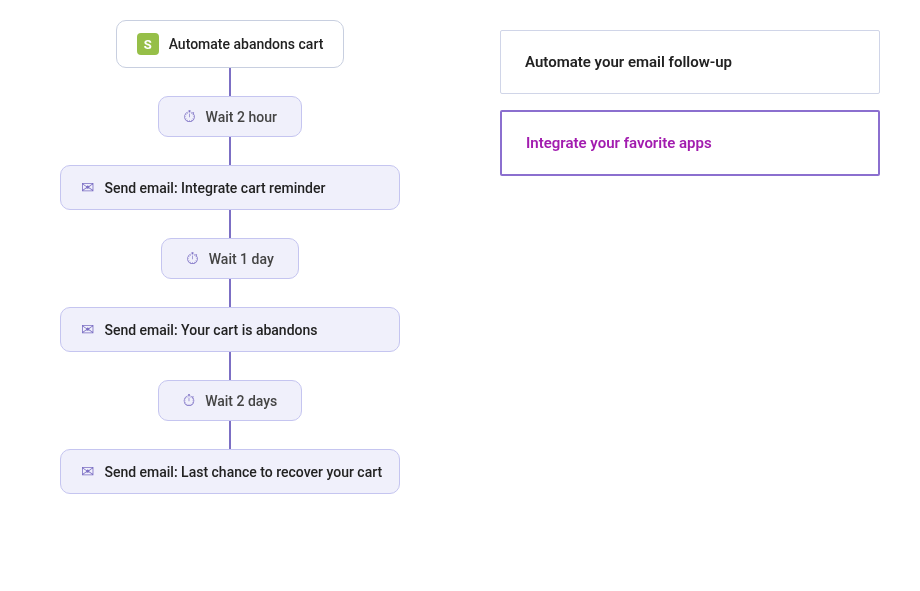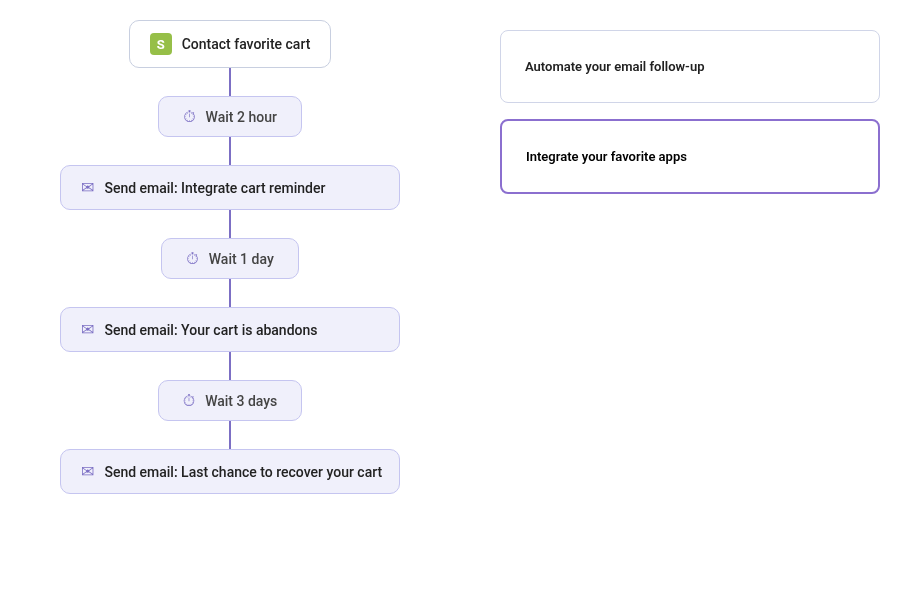--- a/index.html
+++ b/index.html
@@ -95,44 +95,44 @@
     }
 
     .email-icon {
       color: #7c6fc4;
       font-size: 16px;
     }
 
     
     .card {
       border: 1.5px solid #d0d5e8;
-      border-radius: 8px;
-      padding: 28px 24px;
+      border-radius: 2px;
+      padding: 22px 24px;
       cursor: pointer;
-      font-size: 13px;
+      font-size: 15px;
       font-weight: 600;
       color: #222;
       background: #ffffff;
       transition: border-color 0.2s;
     }
 
     .card.active {
       border: 2px solid #8b6fcf;
-      color: #000000;
+      color: #a21caf;
     }
   </style>
 </head>
 <body>
 
 <div class="left-panel">
   <div class="flow-container">
 
     <div class="node trigger">
       <span class="shopify-icon">S</span>
-      <span>Contact favorite cart</span>
+      <span>Automate abandons cart</span>
     </div>
 
     <div class="connector"></div>
 
     <div class="node wait">
       <span class="clock-icon">⏱</span>
       <span>Wait 2 hour</span>
     </div>
 
     <div class="connector"></div>
@@ -153,21 +153,21 @@
 
     <div class="node email">
       <span class="email-icon">✉</span>
       <span>Send email: Your cart is abandons</span>
     </div>
 
     <div class="connector"></div>
 
     <div class="node wait">
       <span class="clock-icon">⏱</span>
-      <span>Wait 3 days</span>
+      <span>Wait 2 days</span>
     </div>
 
     <div class="connector"></div>
 
     <div class="node email">
       <span class="email-icon">✉</span>
       <span>Send email: Last chance to recover your cart</span>
     </div>
 
   </div>

